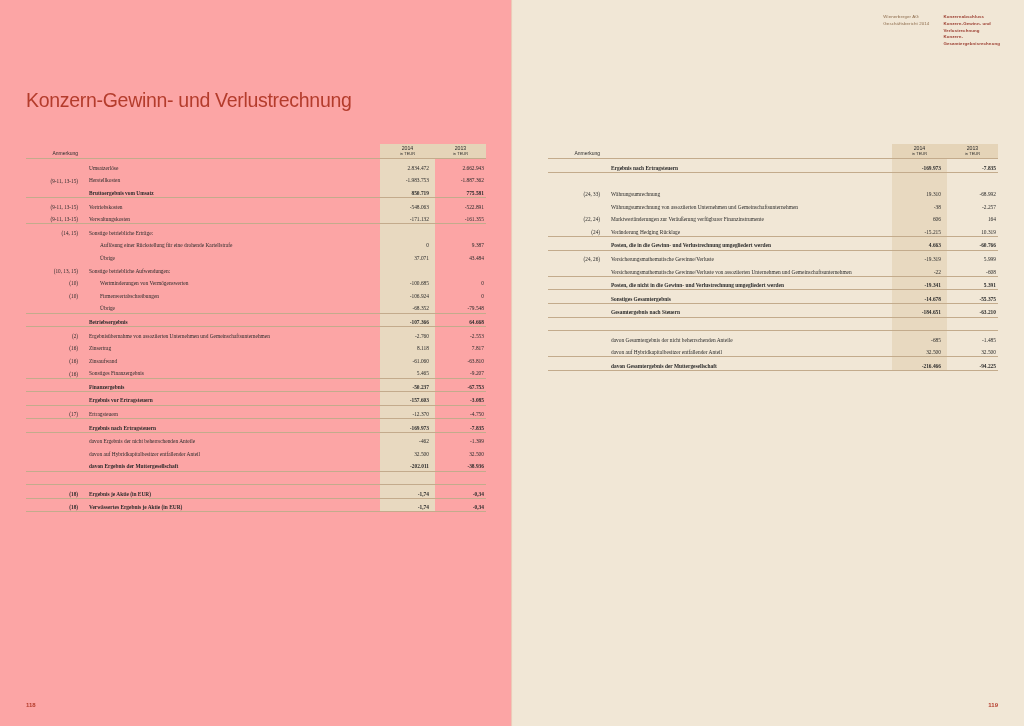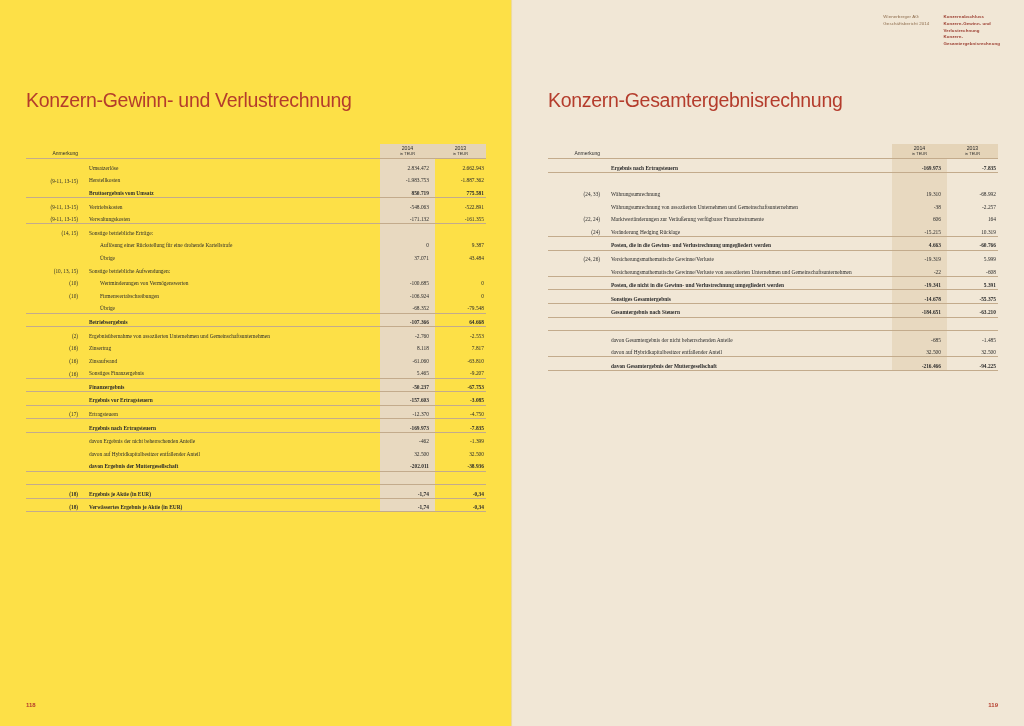--- a/index.html
+++ b/index.html
@@ -17,21 +17,21 @@
   }
   .spread{
     display:flex;
     width:1024px;height:726px;
   }
   .leaf{
     position:relative;
     width:512px;height:726px;
     box-sizing:border-box;
   }
-  .leaf.left{background:#fde047;}
+  .leaf.left{background:#fca5a5;}
   .leaf.right{background:#f1e7d6;}
 
   
   .runhead{
     position:absolute;
     top:14px;right:24px;
     display:flex;
     gap:14px;
     font-family:"Liberation Sans", sans-serif;
     font-size:4.4px;
@@ -338,21 +338,20 @@
           <div>Geschäftsbericht 2014</div>
         </div>
         <div class="col b">
           <div>Konzernabschluss</div>
           <div>Konzern-Gewinn- und</div>
           <div>Verlustrechnung</div>
           <div>Konzern-</div>
           <div>Gesamtergebnisrechnung</div>
         </div>
       </div>
-      <h1 class="title">Konzern-Gesamtergebnisrechnung</h1>
       <table class="fin righttbl">
         <thead>
           <tr class="hdrrow">
             <th class="c-note anmerkung">Anmerkung</th>
             <th class="c-label"></th>
             <th class="c-num yrhead">
               <span>2014</span>
               <span class="sub">in TEUR</span>
             </th>
             <th class="c-num2 yrhead">

